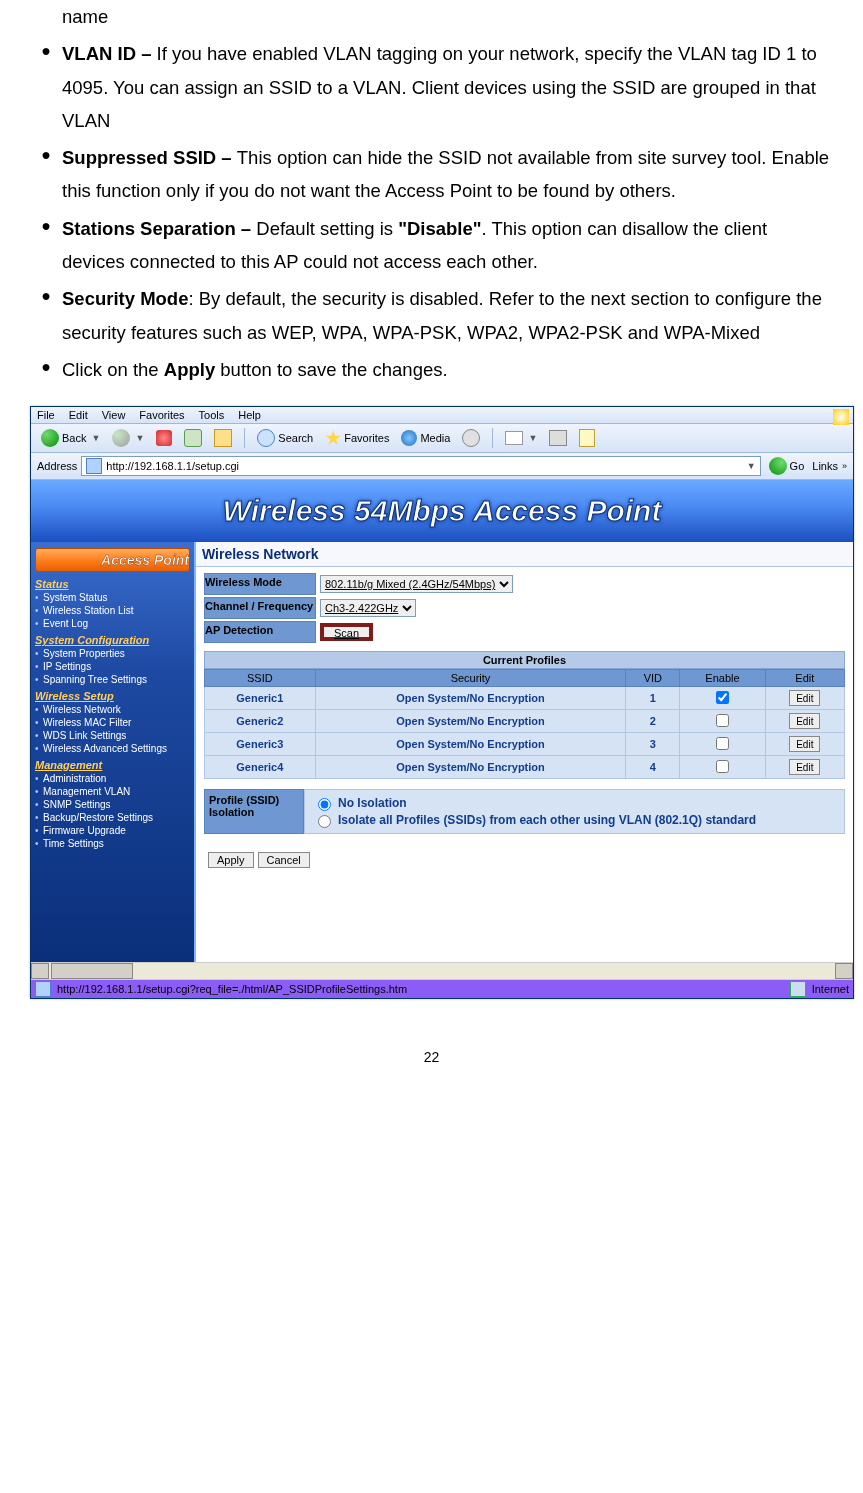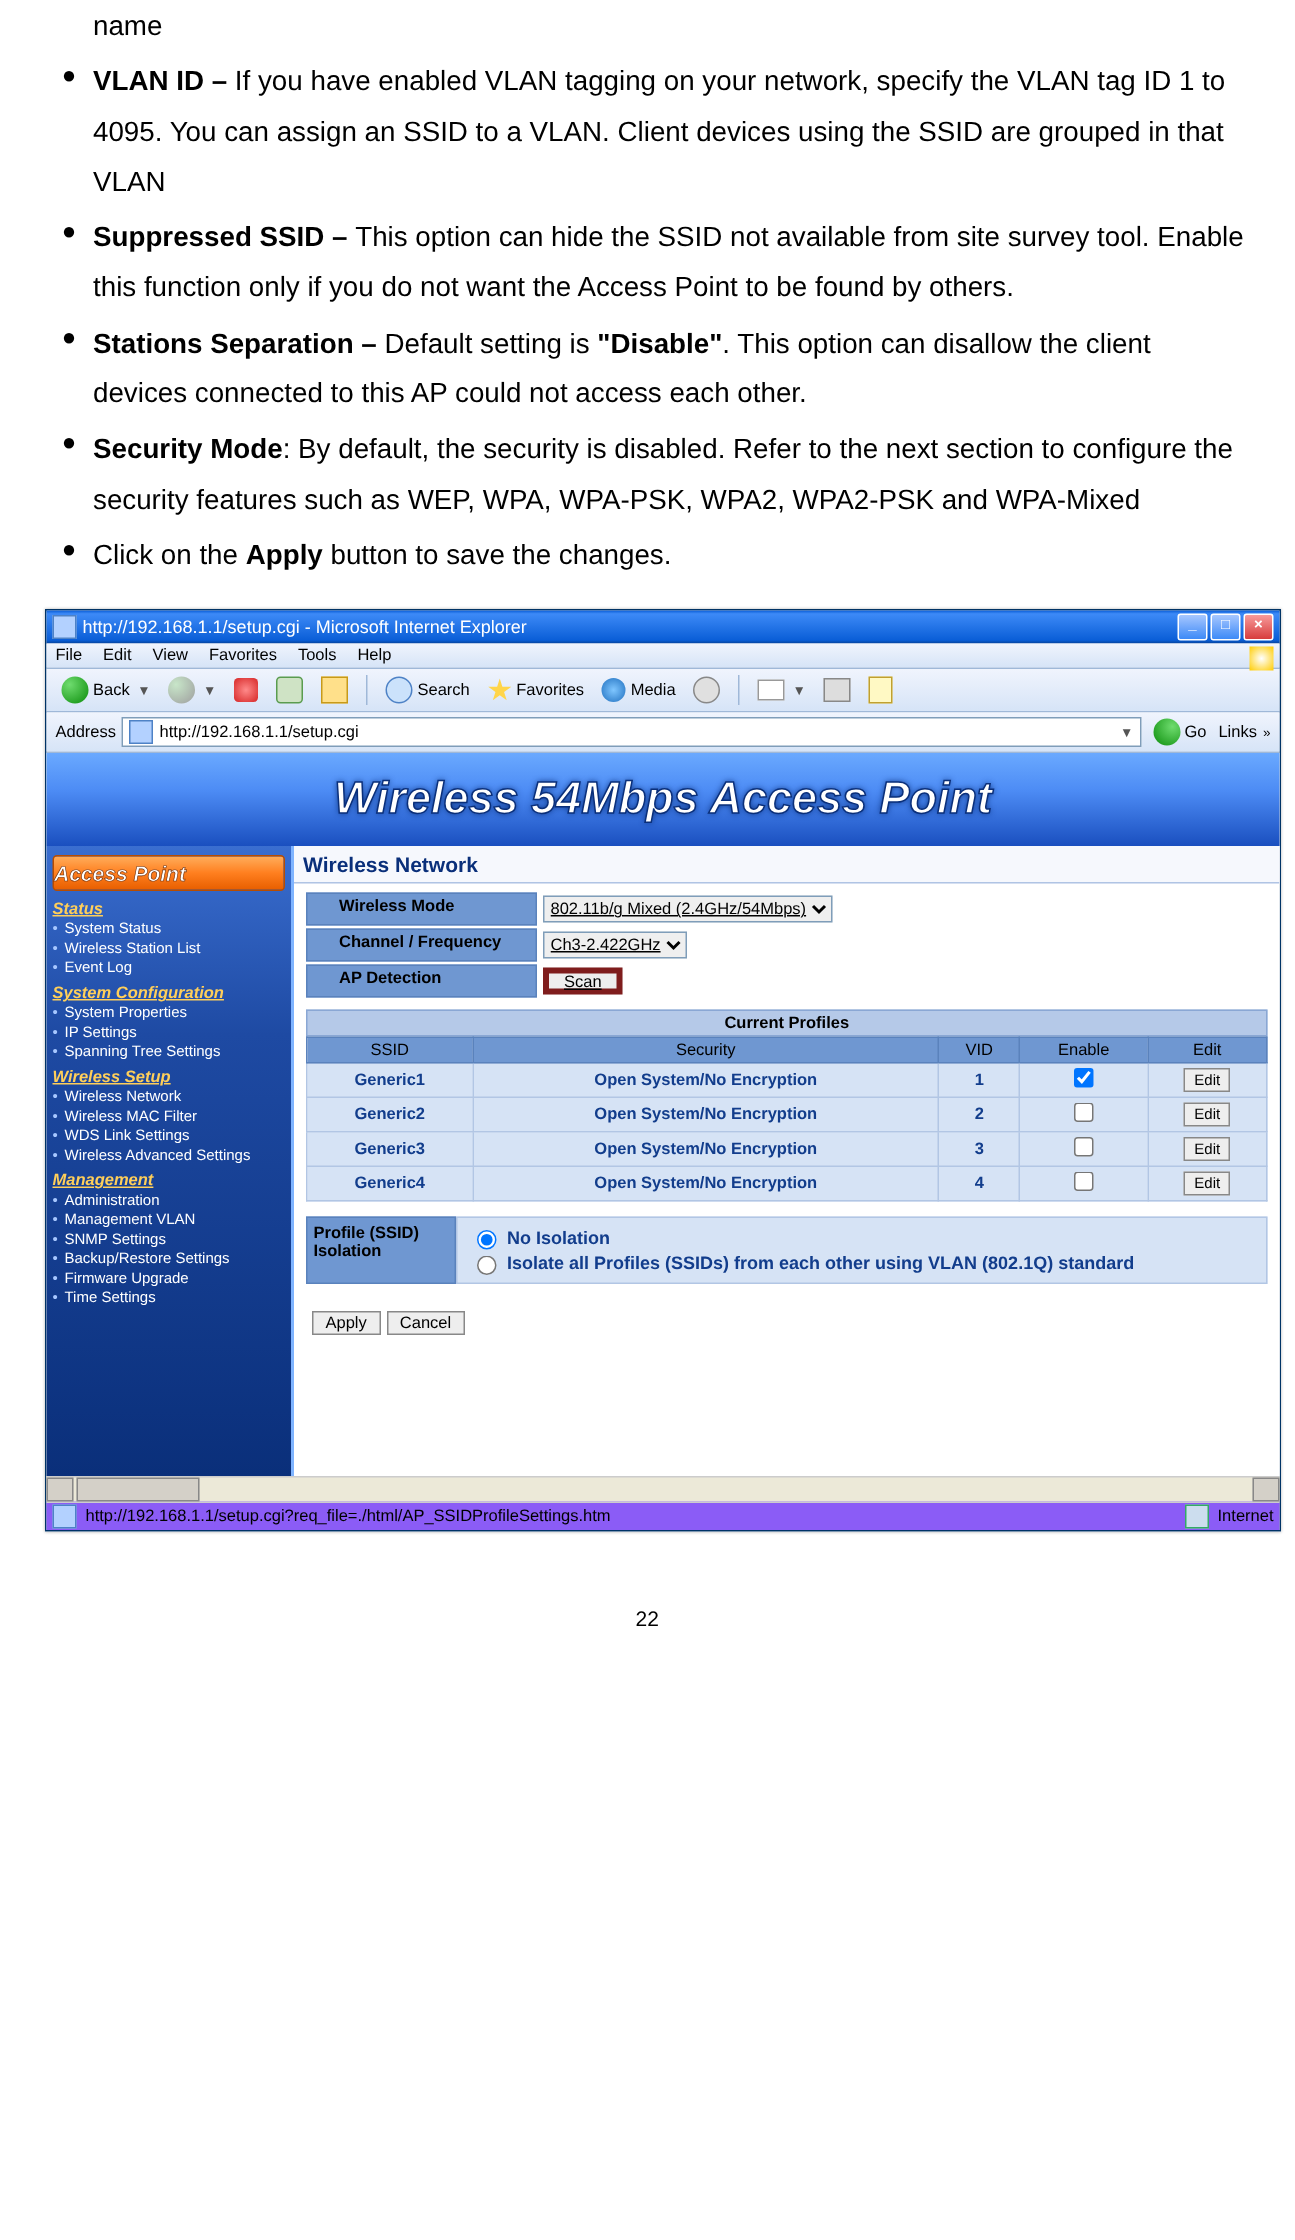--- a/index.html
+++ b/index.html
@@ -153,21 +153,21 @@
     background: linear-gradient(to bottom,#3a6ed0,#1e4aa3 30%, #0a2f7a);
     color: #fff;
     font-size: 10px;
     padding: 6px 4px;
     border-right: 2px solid #7fb4ff;
   }
   .sidebar-title {
     background: linear-gradient(to bottom,#ffad5b,#ff7f1f,#e85f00);
     color: #fff;
     -webkit-text-stroke: 0.4px #6a2700;
-    text-align: left;
+    text-align: right;
     padding: 3px 0;
     font-weight: bold;
     font-style: italic;
     font-size: 14px;
     border-radius: 3px;
     margin-bottom: 6px;
     border:1px solid #b84c00;
   }
   .side-head {
     color: #ffcf5a;
@@ -195,21 +195,21 @@
     border-bottom: 1px solid #b0c4e4;
     background:#f6f8fd;
     margin-bottom:6px;
   }
   .form-row { display:flex; font-size:11px; margin-bottom:2px; }
   .form-label {
     width: 110px;
     background: #6f97d1;
     color: #000;
     font-weight: bold;
-    padding: 2px 21px;
+    padding: 2px 0;
     border:1px solid #5a82bc;
   }
   .form-field { flex:1; padding:2px 4px; display:flex; align-items:center; gap:4px;text-decoration:underline; }
   select { font-size:11px; font-family:Tahoma,sans-serif; height:18px; border:1px solid #7f9db9;}
   .mini-btn { font-size:11px; padding:0 10px; height:18px; border:4px solid #7f1d1d; background:#eee;}
   .profiles-title {
     text-align:center;
     background:#b5c9e8;
     color:#000;
     font-weight:bold;
@@ -306,29 +306,20 @@
 
     <div class="bullet-item">
       <div class="bullet-dot">●</div>
       <div class="bullet-text">
         <span>Click on the </span><span class="bold">Apply</span><span> button to save the changes.</span>
       </div>
     </div>
   </div>
 
   <div class="browser">
-    <div class="titlebar">
-      <span class="page-ico"></span>
-      <span class="titlebar-text">http://192.168.1.1/setup.cgi - Microsoft Internet Explorer</span>
-      <div class="win-buttons">
-        <div class="win-btn">_</div>
-        <div class="win-btn">□</div>
-        <div class="win-btn close">×</div>
-      </div>
-    </div>
 
     <div class="menubar">
       <span>File</span>
       <span>Edit</span>
       <span>View</span>
       <span>Favorites</span>
       <span>Tools</span>
       <span>Help</span>
       <span class="ie-logo"></span>
     </div>

